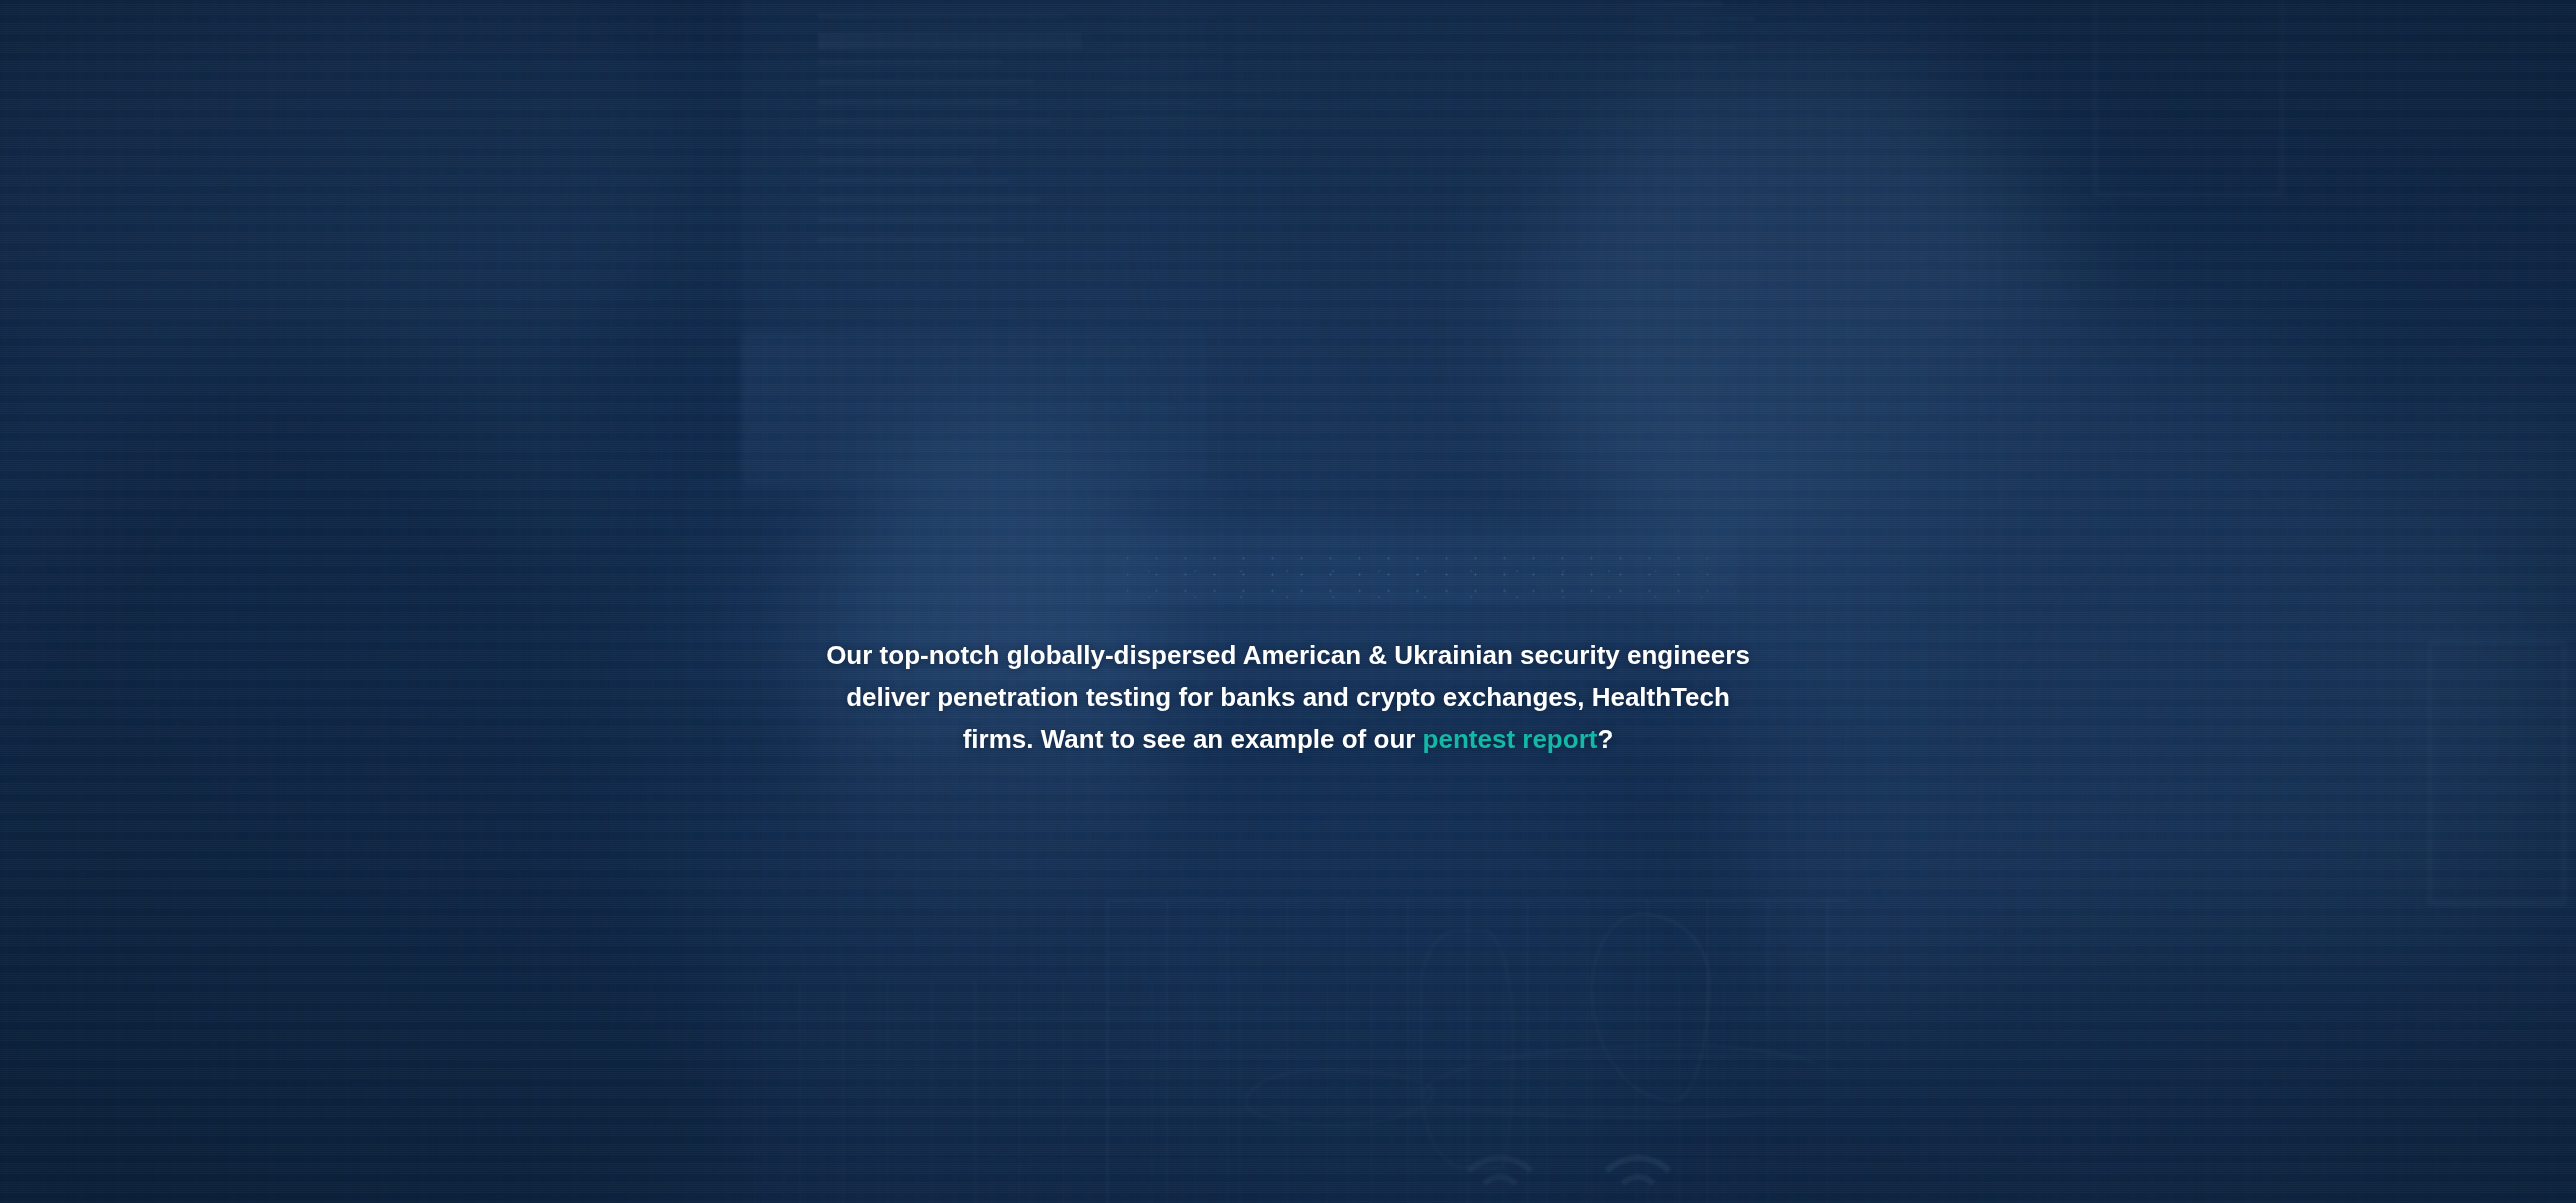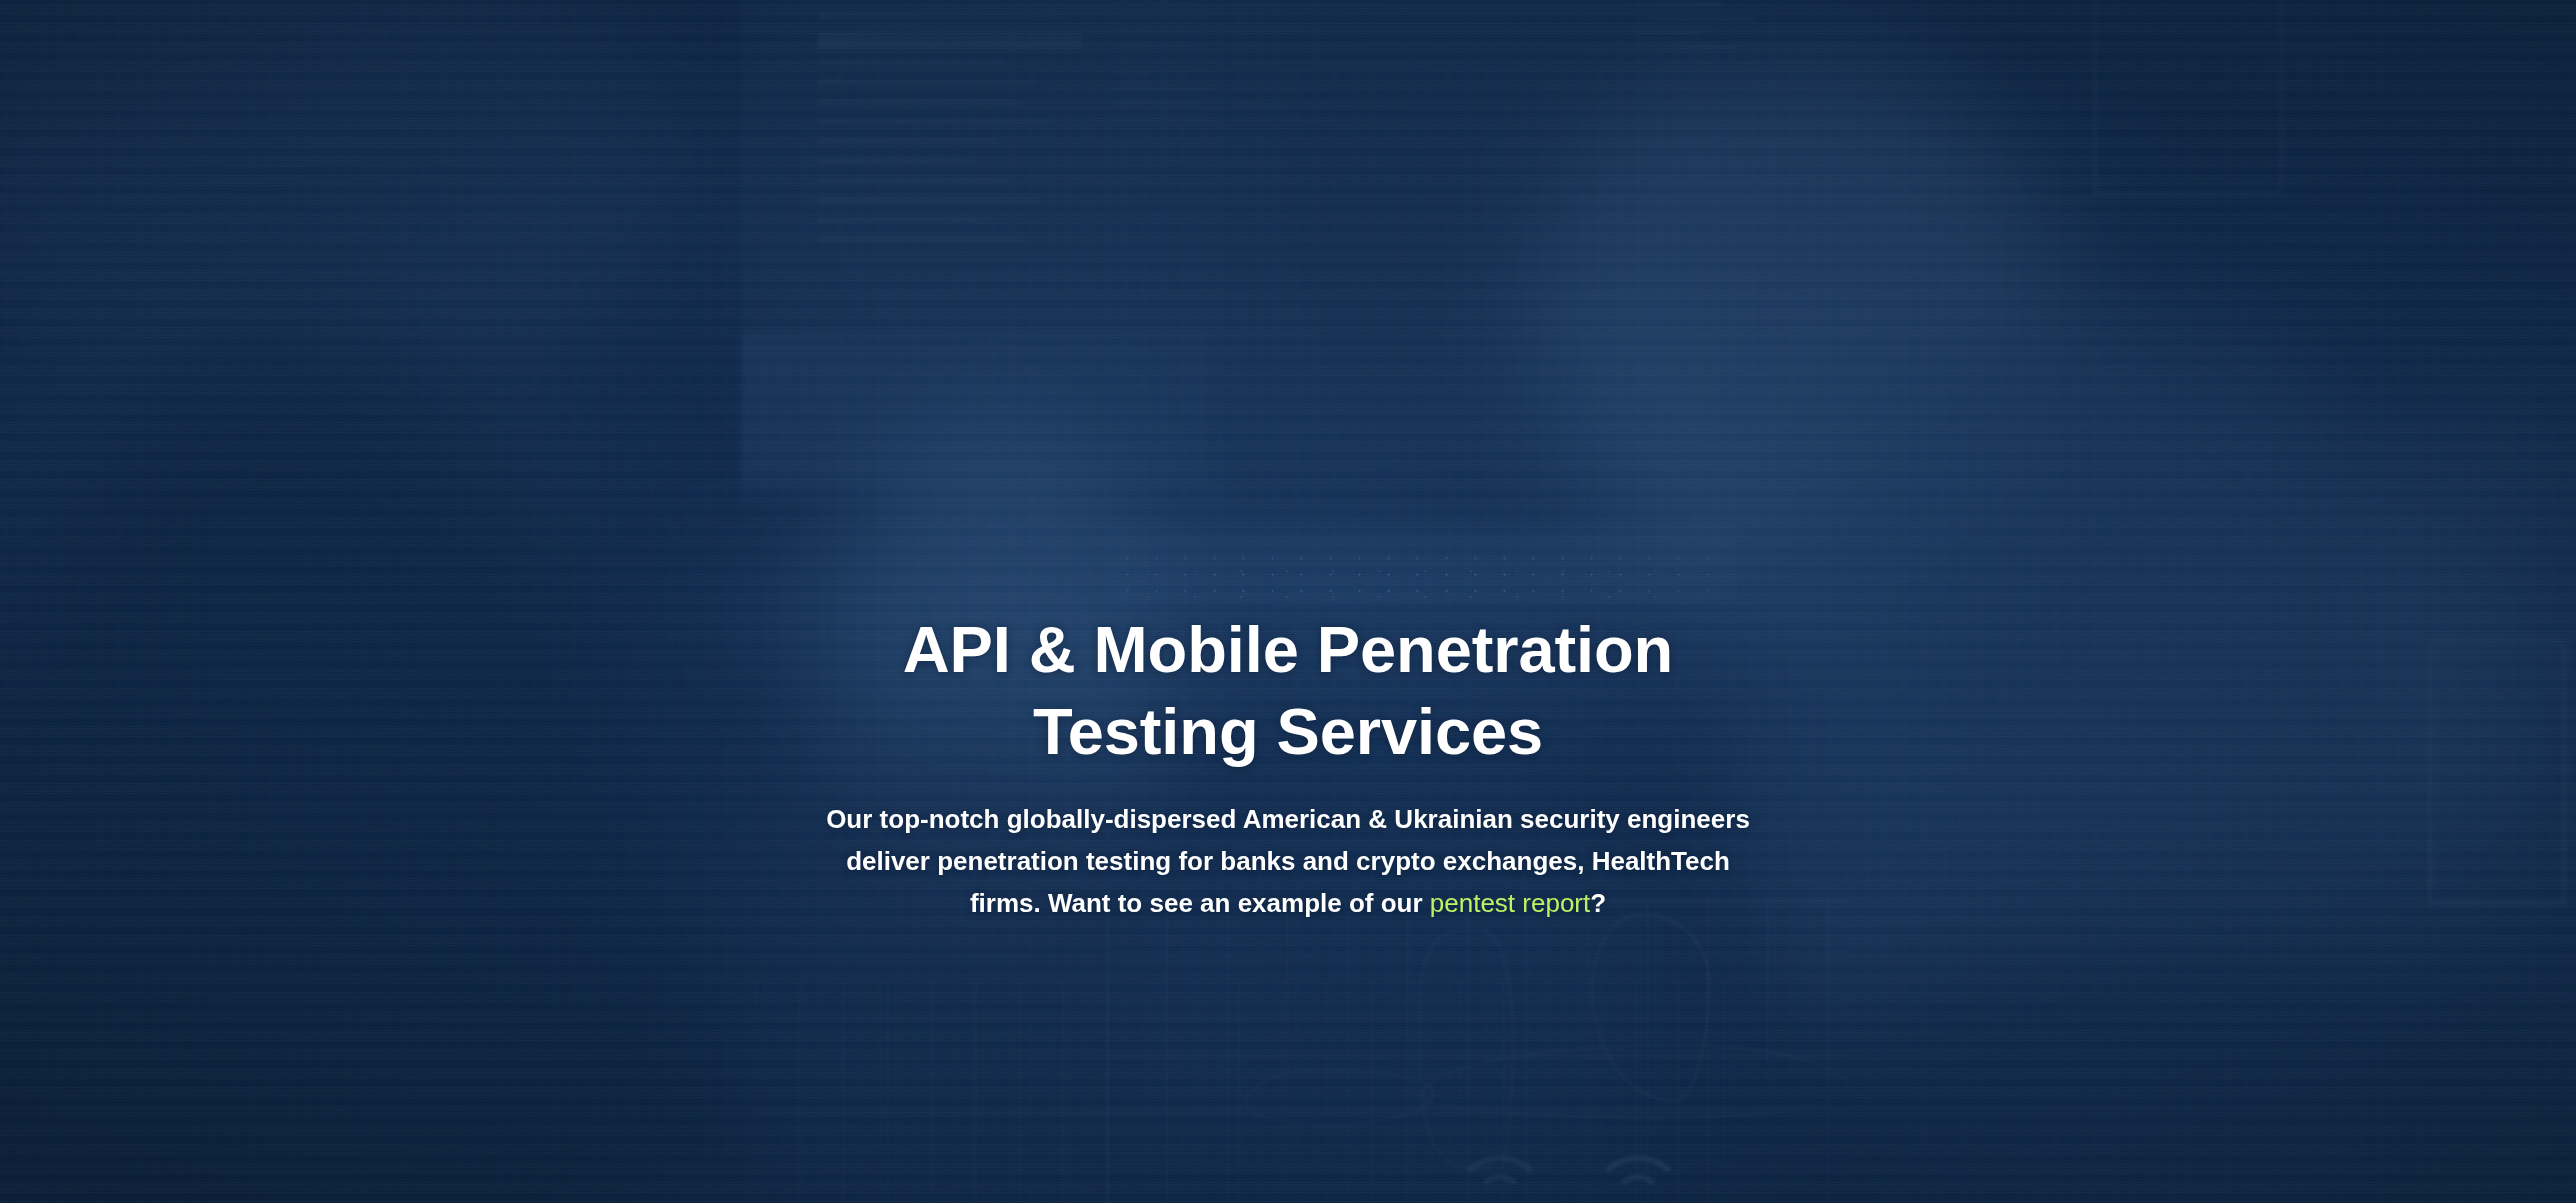--- a/index.html
+++ b/index.html
@@ -203,23 +203,23 @@
   .hero-sub{
     margin-top:25px;
     color:#ffffff;
     font-size:26px;
     line-height:1.62;
     font-weight:700;
     max-width:950px;
     text-shadow:0 1.3px 7.5px rgba(8,24,44,.55);
   }
   .hero-sub a.report-link{
-    color:#bef264;
+    color:#14b8a6;
     text-decoration:none;
-    font-weight:400;
+    font-weight:700;
   }
 </style>
 </head>
 <body>
 
 <div class="hero">
 
   <div class="bg-photo">
 
     <div class="blob b-shelf-l"></div>
@@ -319,22 +319,18 @@
     <div class="blob b-dark-br"></div>
   </div>
 
   <div class="tint-mult"></div>
   <div class="tint-flat"></div>
   <div class="vignette"></div>
   <div class="grain"></div>
 
   <div class="hero-content">
 
-    <h1 class="hero-title">
-      <span class="ln">API &amp; Mobile Penetration</span>
-      <span class="ln">Testing Services</span>
-    </h1>
 
     <p class="hero-sub"><span>Our top-notch globally-dispersed American &amp; Ukrainian security engineers deliver penetration testing for banks and crypto exchanges, HealthTech firms. Want to see an example of our </span><a href="#" class="report-link">pentest report</a><span>?</span></p>
 
   </div>
 </div>
 
 
 </body></html>

